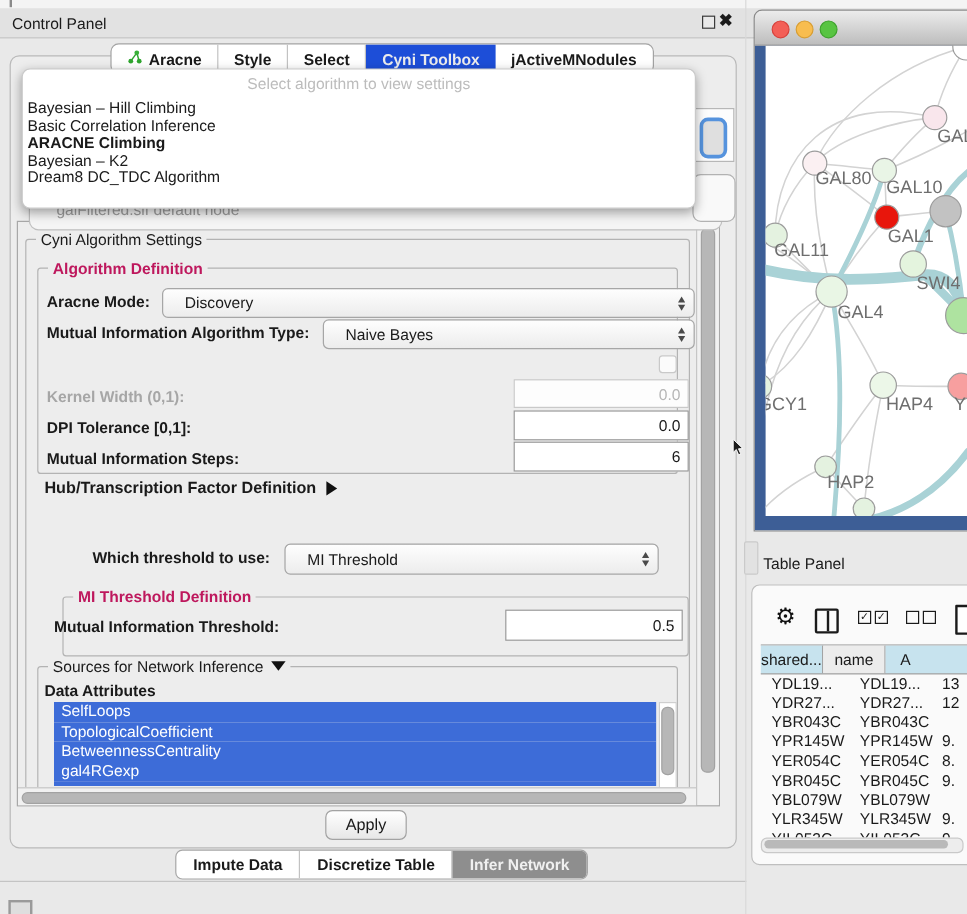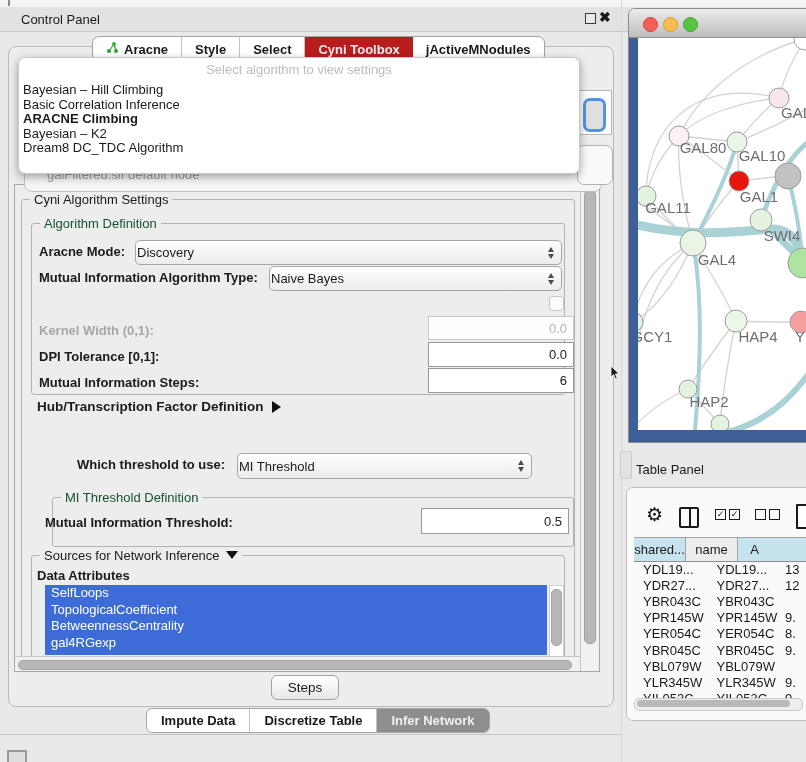--- a/index.html
+++ b/index.html
@@ -5,50 +5,50 @@
   html,body{margin:0;padding:0}
   .root{position:relative;width:806px;height:762px;background:#e9e9e9;overflow:hidden;
         font-family:"Liberation Sans",sans-serif;font-size:13px;color:#1a1a1a}
   .abs{position:absolute}
   .bold{font-weight:700}
   .dim{color:#a6a6a6}
   
   .topstrip{left:0;top:0;width:806px;height:7px;background:#f4f4f4}
   .titlebar{left:0;top:7px;width:806px;height:24px;background:#e2e2e2;border-bottom:1px solid #c6c6c6;
             display:flex;align-items:center}
-  .titlebar .t{margin-left:21px}
+  .titlebar .t{margin-left:10px}
   .float-ic{left:585px;top:13px;width:9px;height:9px;border:1.5px solid #3a3a3a;background:#e9e9e9}
   .close-ic{left:599px;top:9px;font-weight:700;font-size:14px}
   
   .panel{left:8px;top:46px;width:604px;height:659px;background:#ededed;border:1px solid #b9b9b9;border-radius:8px}
   .tabbar{left:92px;top:36px;height:24px;background:#fff;border:1px solid #a3a3a3;border-radius:7px;
           display:flex;align-items:stretch;overflow:hidden}
   .tab{display:flex;align-items:center;gap:5px;padding:0 13px;font-weight:600;border-right:1px solid #c2c2c2}
   .tab:last-child{border-right:none}
-  .tab.sel{background:#b91c1c;color:#ececec;border-right:none}
+  .tab.sel{background:#1d4ed8;color:#ececec;border-right:none}
   
   .ddl{left:18px;top:57px;width:560px;height:115px;background:#fff;border:1px solid #c9c9c9;border-radius:7px;
        box-shadow:0 3px 9px rgba(0,0,0,.35);z-index:30}
   .ddl .ph{position:absolute;left:0;top:4px;width:100%;text-align:center;color:#bcbcbc}
   .ddl .items{position:absolute;left:4px;top:25px;right:4px}
   .ddl .it{line-height:14.6px;height:14.6px;white-space:nowrap}
   
   .ghost-combo{left:24px;top:156px;width:554px;height:34px;border:1px solid #bfbfbf;border-radius:8px;
                background:#f5f5f5;z-index:5;color:#9d9d9d;display:flex;align-items:center;padding-left:22px}
   .ghost-box{left:577px;top:90px;width:33px;height:43px;background:#fdfdfd;border:1px solid #b7b7b7;z-index:6}
   .ghost-btn{left:583px;top:98px;width:17px;height:28px;border:3px solid #5693dd;border-radius:7px;background:#dfdfdf;z-index:7}
   .ghost-cmb2{left:577px;top:145px;width:34px;height:38px;border:1px solid #b2b2b2;border-radius:7px;background:#f9f9f9;z-index:6}
   
   .sunken{left:14px;top:184px;width:584px;height:486px;background:#ededed;border:1px solid #a8a8a8;overflow:hidden}
   .grp{position:absolute;border:1px solid #b3b3b3;border-radius:3px}
   .grp .lg{position:absolute;top:-8px;left:8px;background:#ededed;padding:0 4px;line-height:15px;white-space:nowrap}
-  .lg.blue{color:#14532d;font-weight:400}
+  .lg.blue{color:#be185d;font-weight:700}
   .lg.green{color:#2ec42e;font-weight:700}
   .combo{position:absolute;background:linear-gradient(#fefefe,#ececec);border:1px solid #a6a6a6;border-radius:5px;
-         display:flex;align-items:center;padding-left:1px}
+         display:flex;align-items:center;padding-left:18px}
   .stp{position:absolute;right:7px;top:50%;transform:translateY(-50%);display:flex;flex-direction:column;gap:2px}
   .tu{width:0;height:0;border-left:3.5px solid transparent;border-right:3.5px solid transparent;border-bottom:5px solid #4a4a4a}
   .tdn{width:0;height:0;border-left:3.5px solid transparent;border-right:3.5px solid transparent;border-top:5px solid #4a4a4a}
   .field{position:absolute;background:#fff;border:1px solid #989898;display:flex;align-items:center;
          justify-content:flex-end;padding-right:6px}
   .field.dis{color:#b6b6b6;border-color:#c9c9c9;background:#fdfdfd}
   .chk{position:absolute;width:13px;height:13px;border:1px solid #c9c9c9;border-radius:3px;background:#fbfbfb}
   .arrow-r{display:inline-block;width:0;height:0;border-top:6px solid transparent;border-bottom:6px solid transparent;
            border-left:9px solid #111;margin-left:8px;vertical-align:-2px}
   .arrow-d{display:inline-block;width:0;height:0;border-left:6px solid transparent;border-right:6px solid transparent;
@@ -229,21 +229,21 @@
 
     <div class="abs sb-track-v" style="left:565px;top:0;width:19px;height:486px">
       <span class="sb-thumb" style="left:3px;top:5px;width:10px;height:452px"></span>
     </div>
     <div class="abs" style="left:0;top:471px;width:565px;height:15px;background:#f1f1f1;border-top:1px solid #c6c6c6">
       <span class="sb-thumb" style="left:3px;top:3px;width:552px;height:8px"></span>
     </div>
   </div>
 
   <div class="abs apply-btn">
-    <span>Steps</span>
+    <span>Apply</span>
   </div>
 
   <div class="abs btabs" id="btabs">
       <div class="btab">Impute Data</div>
       <div class="btab">Discretize Table</div>
       <div class="btab sel">Infer Network</div>
     </div>
   <div class="abs hr-line"></div>
   <div class="abs bl-square"></div>
   <div class="abs v-div"></div>

